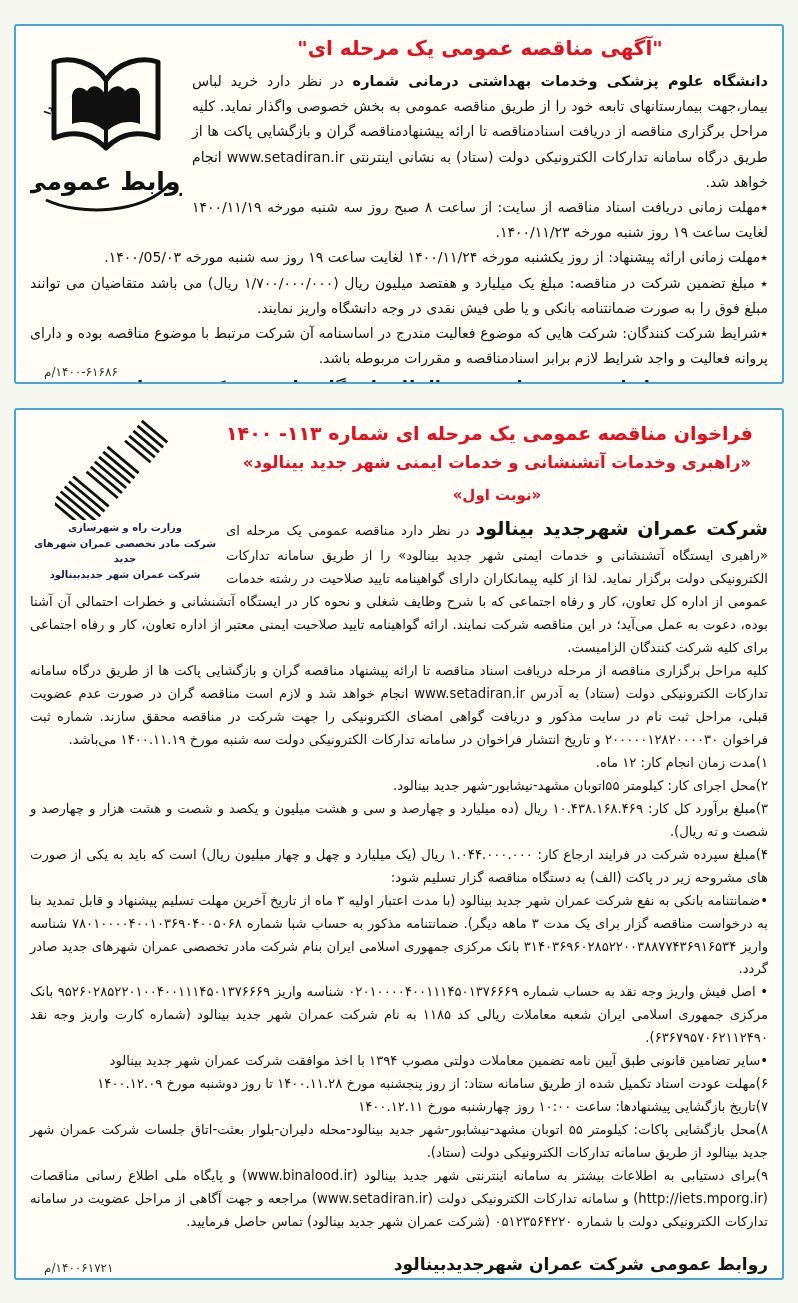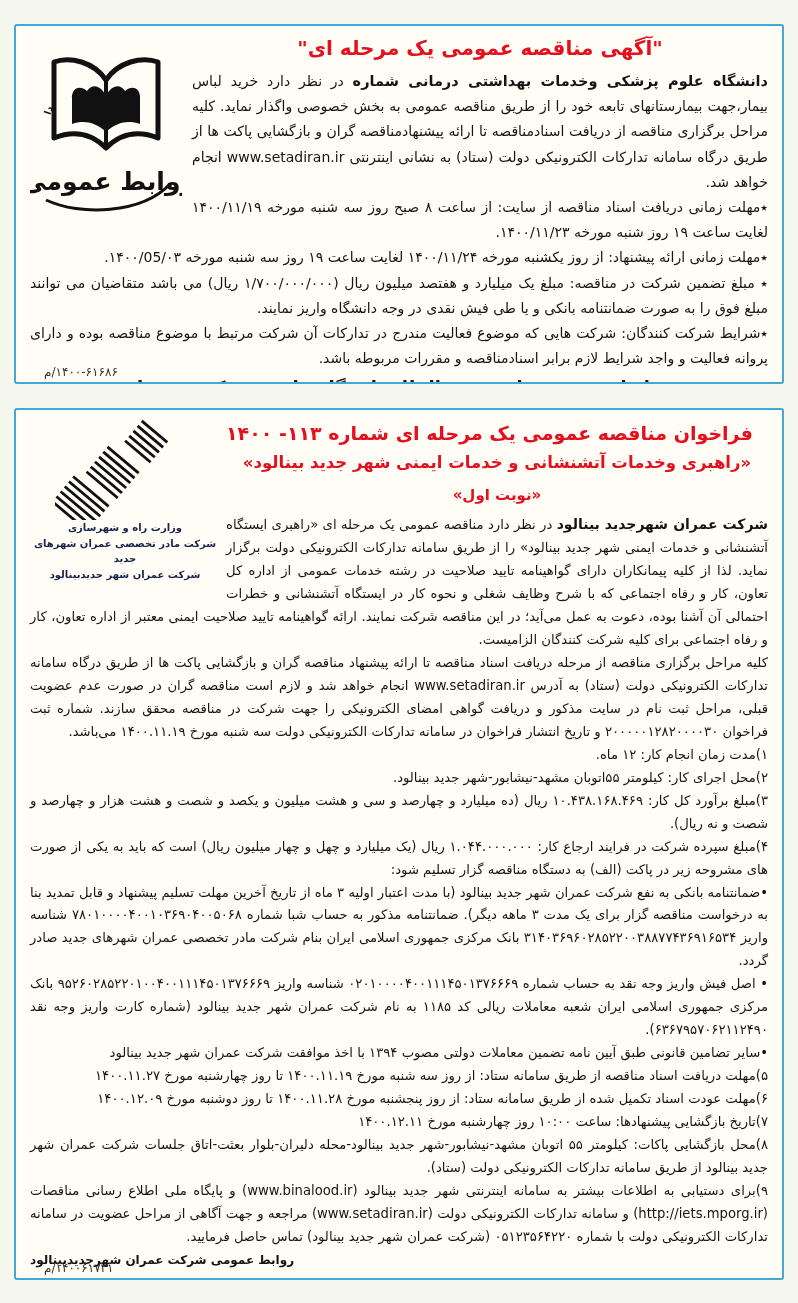--- a/index.html
+++ b/index.html
@@ -78,26 +78,26 @@
   .n2-t1{margin:8px 0 2px 0;text-align:left;color:#e3101e;font-weight:bold;font-size:19px;}
   .n2-t2{margin:9px 0 2px 0;text-align:center;color:#e3101e;font-weight:bold;font-size:16.5px;}
   .n2-t3{margin:14px 0 8px 0;text-align:center;color:#e3101e;font-weight:bold;font-size:15px;}
   .n2-body{
     margin:0;
     font-size:13.2px;
     line-height:1.74;
     text-align:justify;
     overflow-wrap:anywhere;
   }
-  .n2-body b{font-size:14px;}
+  .n2-body b{font-size:19px;}
   .n2-footer{
-    margin-top:4px;
-    text-align:left;
+    margin-top:20px;
+    text-align:right;
     font-weight:bold;
-    font-size:12px;
+    font-size:17px;
   }
 </style>
 </head>
 <body>
 
 <div class="page">
 
   <section class="notice notice1">
 
     <div class="n1-logo">
@@ -116,21 +116,21 @@
       </svg>
     </div>
 
     <h1 class="n1-title">"آگهی مناقصه عمومی یک مرحله ای"</h1>
 
     <p class="n1-body"><b>دانشگاه علوم پزشکی وخدمات بهداشتی درمانی شماره</b><span> در نظر دارد خرید لباس بیمار،جهت بیمارستانهای تابعه خود را از طریق مناقصه عمومی به بخش خصوصی واگذار نماید. کلیه مراحل برگزاری مناقصه از دریافت اسنادمناقصه تا ارائه پیشنهادمناقصه گران و بازگشایی پاکت ها از طریق درگاه سامانه تدارکات الکترونیکی دولت (ستاد) به نشانی اینترنتی www.setadiran.ir انجام خواهد شد.</span></p>
 
     <p class="n1-body">٭مهلت زمانی دریافت اسناد مناقصه از سایت: از ساعت ۸ صبح روز سه شنبه مورخه ۱۴۰۰/۱۱/۱۹ لغایت ساعت ۱۹ روز شنبه مورخه ۱۴۰۰/۱۱/۲۳.</p>
     <p class="n1-body">٭مهلت زمانی ارائه پیشنهاد: از روز یکشنبه مورخه ۱۴۰۰/۱۱/۲۴ لغایت ساعت ۱۹ روز سه شنبه مورخه ۱۴۰۰/05/۰۳.</p>
     <p class="n1-body">٭ مبلغ تضمین شرکت در مناقصه: مبلغ یک میلیارد و هفتصد میلیون ریال (۱/۷۰۰/۰۰۰/۰۰۰ ریال) می باشد متقاضیان می توانند مبلغ فوق را به صورت ضمانتنامه بانکی و یا طی فیش نقدی در وجه دانشگاه واریز نمایند.</p>
-    <p class="n1-body">٭شرایط شرکت کنندگان: شرکت هایی که موضوع فعالیت مندرج در تدارکات آن شرکت مرتبط با موضوع مناقصه بوده و دارای پروانه فعالیت و واجد شرایط لازم برابر اسنادمناقصه و مقررات مربوطه باشد.</p>
+    <p class="n1-body">٭شرایط شرکت کنندگان: شرکت هایی که موضوع فعالیت مندرج در اساسنامه آن شرکت مرتبط با موضوع مناقصه بوده و دارای پروانه فعالیت و واجد شرایط لازم برابر اسنادمناقصه و مقررات مربوطه باشد.</p>
 
     <div class="n1-footer">روابط عمومی و امور بین الملل دانشگاه علوم پزشکی سبزوار</div>
     <div class="ref">۱۴۰۰-۶۱۶۸۶/م</div>
   </section>
 
   <section class="notice notice2">
 
     <div class="n2-logo">
       <svg width="140" height="102" viewBox="0 0 150 110">
         <g fill="#111">
@@ -174,21 +174,20 @@
 
     <p class="n2-body">۱)مدت زمان انجام کار: ۱۲ ماه.</p>
     <p class="n2-body">۲)محل اجرای کار: کیلومتر ۵۵اتوبان مشهد-نیشابور-شهر جدید بینالود.</p>
     <p class="n2-body">۳)مبلغ برآورد کل کار: ۱۰.۴۳۸.۱۶۸.۴۶۹ ریال (ده میلیارد و چهارصد و سی و هشت میلیون و یکصد و شصت و هشت هزار و چهارصد و شصت و نه ریال).</p>
     <p class="n2-body">۴)مبلغ سپرده شرکت در فرایند ارجاع کار: ۱.۰۴۴.۰۰۰.۰۰۰ ریال (یک میلیارد و چهل و چهار میلیون ریال) است که باید به یکی از صورت های مشروحه زیر در پاکت (الف) به دستگاه مناقصه گزار تسلیم شود:</p>
 
     <p class="n2-body">•ضمانتنامه بانکی به نفع شرکت عمران شهر جدید بینالود (با مدت اعتبار اولیه ۳ ماه از تاریخ آخرین مهلت تسلیم پیشنهاد و قابل تمدید بنا به درخواست مناقصه گزار برای یک مدت ۳ ماهه دیگر). ضمانتنامه مذکور به حساب شبا شماره ۷۸۰۱۰۰۰۰۴۰۰۱۰۳۶۹۰۴۰۰۵۰۶۸ شناسه واریز ۳۱۴۰۳۶۹۶۰۲۸۵۲۲۰۰۳۸۸۷۷۴۳۶۹۱۶۵۳۴ بانک مرکزی جمهوری اسلامی ایران بنام شرکت مادر تخصصی عمران شهرهای جدید صادر گردد.</p>
     <p class="n2-body">• اصل فیش واریز وجه نقد به حساب شماره ۰۲۰۱۰۰۰۰۴۰۰۱۱۱۴۵۰۱۳۷۶۶۶۹ شناسه واریز ۹۵۲۶۰۲۸۵۲۲۰۱۰۰۴۰۰۱۱۱۴۵۰۱۳۷۶۶۶۹ بانک مرکزی جمهوری اسلامی ایران شعبه معاملات ریالی کد ۱۱۸۵ به نام شرکت عمران شهر جدید بینالود (شماره کارت واریز وجه نقد ۶۳۶۷۹۵۷۰۶۲۱۱۲۴۹۰).</p>
     <p class="n2-body">•سایر تضامین قانونی طبق آیین نامه تضمین معاملات دولتی مصوب ۱۳۹۴ با اخذ موافقت شرکت عمران شهر جدید بینالود</p>
 
-    <p class="n2-body">۵)مهلت دریافت اسناد مناقصه از طریق سامانه ستاد: از روز سه شنبه مورخ ۱۴۰۰.۱۱.۱۹ تا روز چهارشنبه مورخ ۱۴۰۰.۱۱.۲۷</p>
     <p class="n2-body">۶)مهلت عودت اسناد تکمیل شده از طریق سامانه ستاد: از روز پنجشنبه مورخ ۱۴۰۰.۱۱.۲۸ تا روز دوشنبه مورخ ۱۴۰۰.۱۲.۰۹</p>
     <p class="n2-body">۷)تاریخ بازگشایی پیشنهادها: ساعت ۱۰:۰۰ روز چهارشنبه مورخ ۱۴۰۰.۱۲.۱۱</p>
     <p class="n2-body">۸)محل بازگشایی پاکات: کیلومتر ۵۵ اتوبان مشهد-نیشابور-شهر جدید بینالود-محله دلیران-بلوار بعثت-اتاق جلسات شرکت عمران شهر جدید بینالود از طریق سامانه تدارکات الکترونیکی دولت (ستاد).</p>
     <p class="n2-body">۹)برای دستیابی به اطلاعات بیشتر به سامانه اینترنتی شهر جدید بینالود (www.binalood.ir) و پایگاه ملی اطلاع رسانی مناقصات (http://iets.mporg.ir) و سامانه تدارکات الکترونیکی دولت (www.setadiran.ir) مراجعه و جهت آگاهی از مراحل عضویت در سامانه تدارکات الکترونیکی دولت با شماره ۰۵۱۲۳۵۶۴۲۲۰ (شرکت عمران شهر جدید بینالود) تماس حاصل فرمایید.</p>
 
     <div class="n2-footer">روابط عمومی شرکت عمران شهرجدیدبینالود</div>
     <div class="ref">۱۴۰۰۶۱۷۲۱/م</div>
   </section>
 
 </div>

